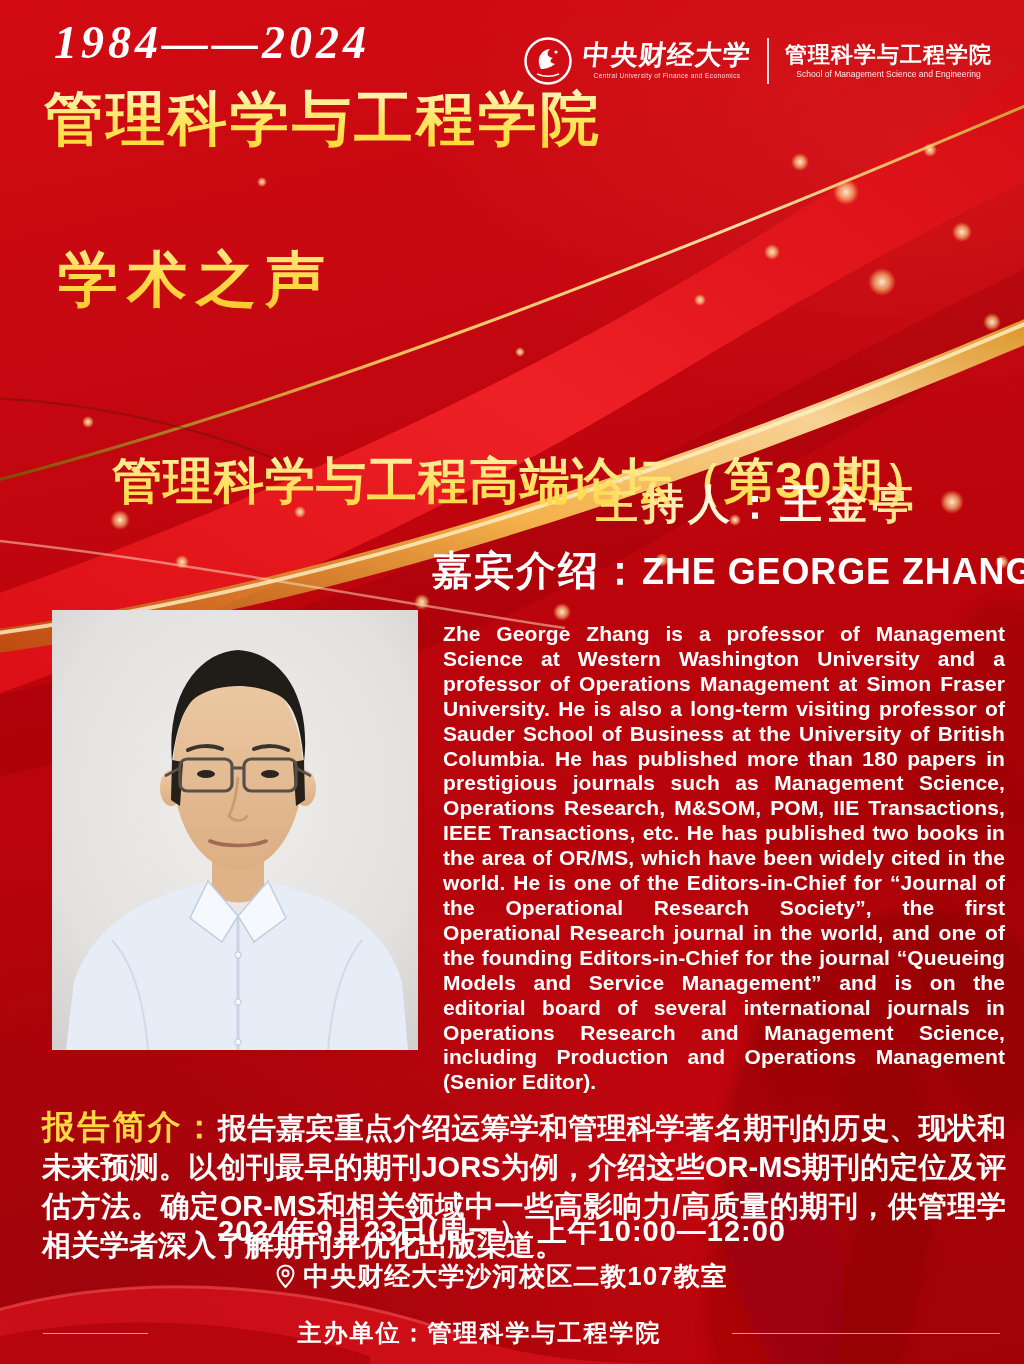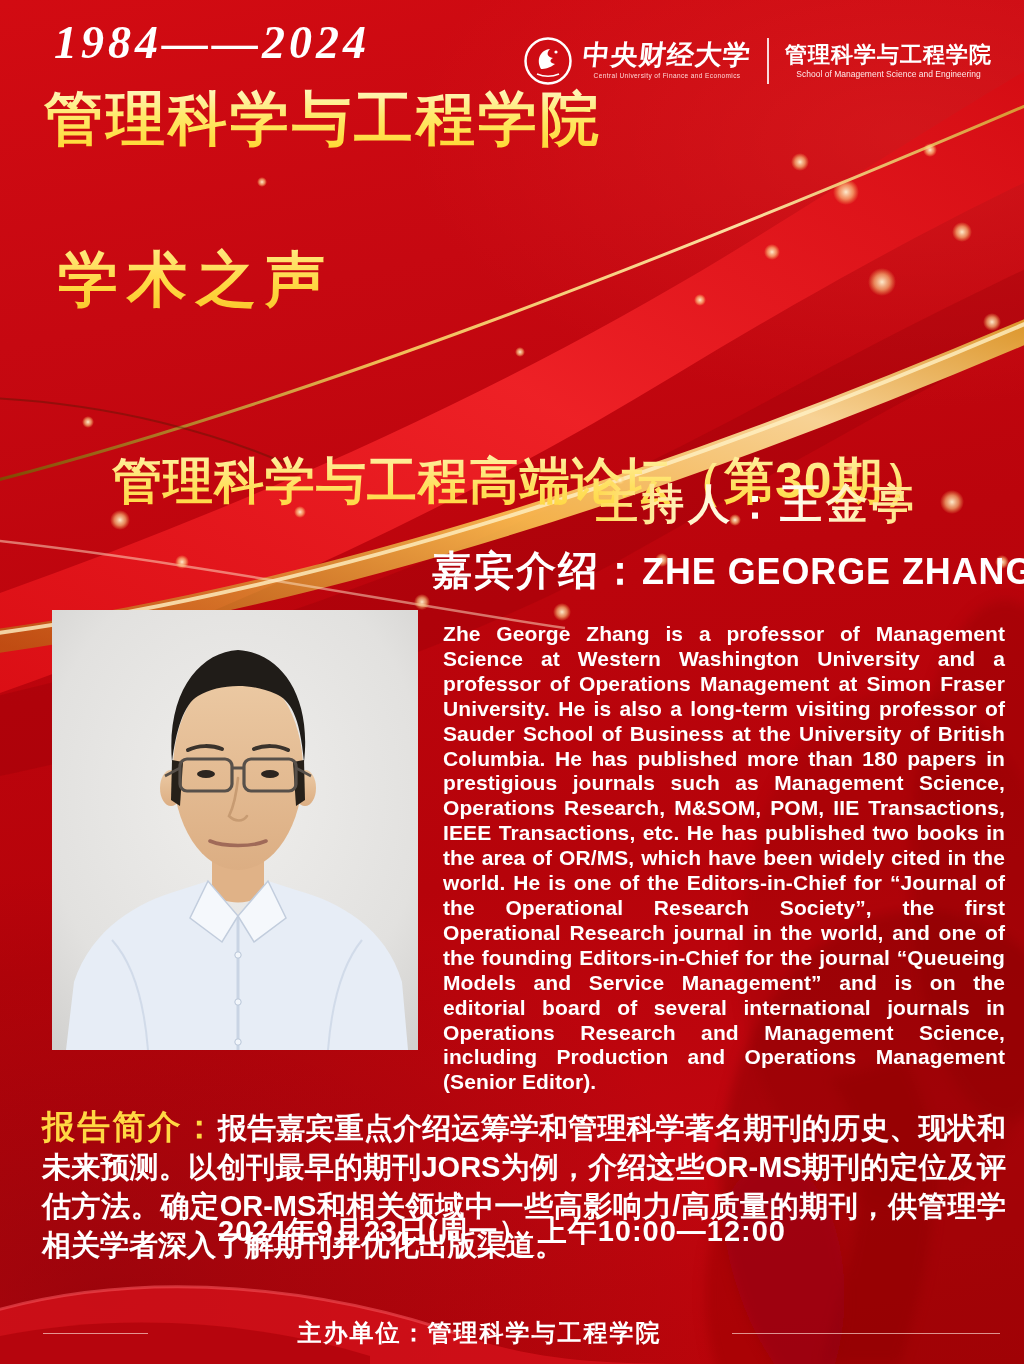--- a/index.html
+++ b/index.html
@@ -272,20 +272,26 @@
 
     <path d="M 158 231 C 172 237 200 237 214 231" stroke="#a06a58" stroke-width="3.6" fill="none" stroke-linecap="round"></path>
   </svg>
 
   <p class="bio">Zhe George Zhang is a professor of Management Science at Western Washington University and a professor of Operations Management at Simon Fraser University. He is also a long-term visiting professor of Sauder School of Business at the University of British Columbia. He has published more than 180 papers in prestigious journals such as Management Science, Operations Research, M&amp;SOM, POM, IIE Transactions, IEEE Transactions, etc. He has published two books in the area of OR/MS, which have been widely cited in the world. He is one of the Editors-in-Chief for “Journal of the Operational Research Society”, the first Operational Research journal in the world, and one of the founding Editors-in-Chief for the journal “Queueing Models and Service Management” and is on the editorial board of several international journals in Operations Research and Management Science, including Production and Operations Management (Senior Editor).</p>
 
   <p class="abstract"><span class="label">报告简介：</span><span>报告嘉宾重点介绍运筹学和管理科学著名期刊的历史、现状和未来预测。以创刊最早的期刊JORS为例，介绍这些OR-MS期刊的定位及评估方法。确定OR-MS和相关领域中一些高影响力/高质量的期刊，供管理学相关学者深入了解期刊并优化出版渠道。</span></p>
 
   <div class="datetime">2024年9月23日(周一） 上午10:00—12:00</div>
 
+  <div class="location">
+    <svg class="pin" width="19" height="25" viewBox="0 0 19 25">
+      <path d="M 9.5 1.5 C 5 1.5 1.5 5 1.5 9.3 C 1.5 14.5 9.5 23 9.5 23 C 9.5 23 17.5 14.5 17.5 9.3 C 17.5 5 14 1.5 9.5 1.5 Z" fill="none" stroke="#ffffff" stroke-width="2"></path>
+      <circle cx="9.5" cy="9.3" r="3" fill="none" stroke="#ffffff" stroke-width="2"></circle>
+    </svg><span>中央财经大学沙河校区二教107教室</span>
+  </div>
 
   <div class="organizer">
     <div class="org-line l"></div>
     <span>主办单位：管理科学与工程学院</span>
     <div class="org-line r"></div>
   </div>
 
 </div>
 
 </body></html>

